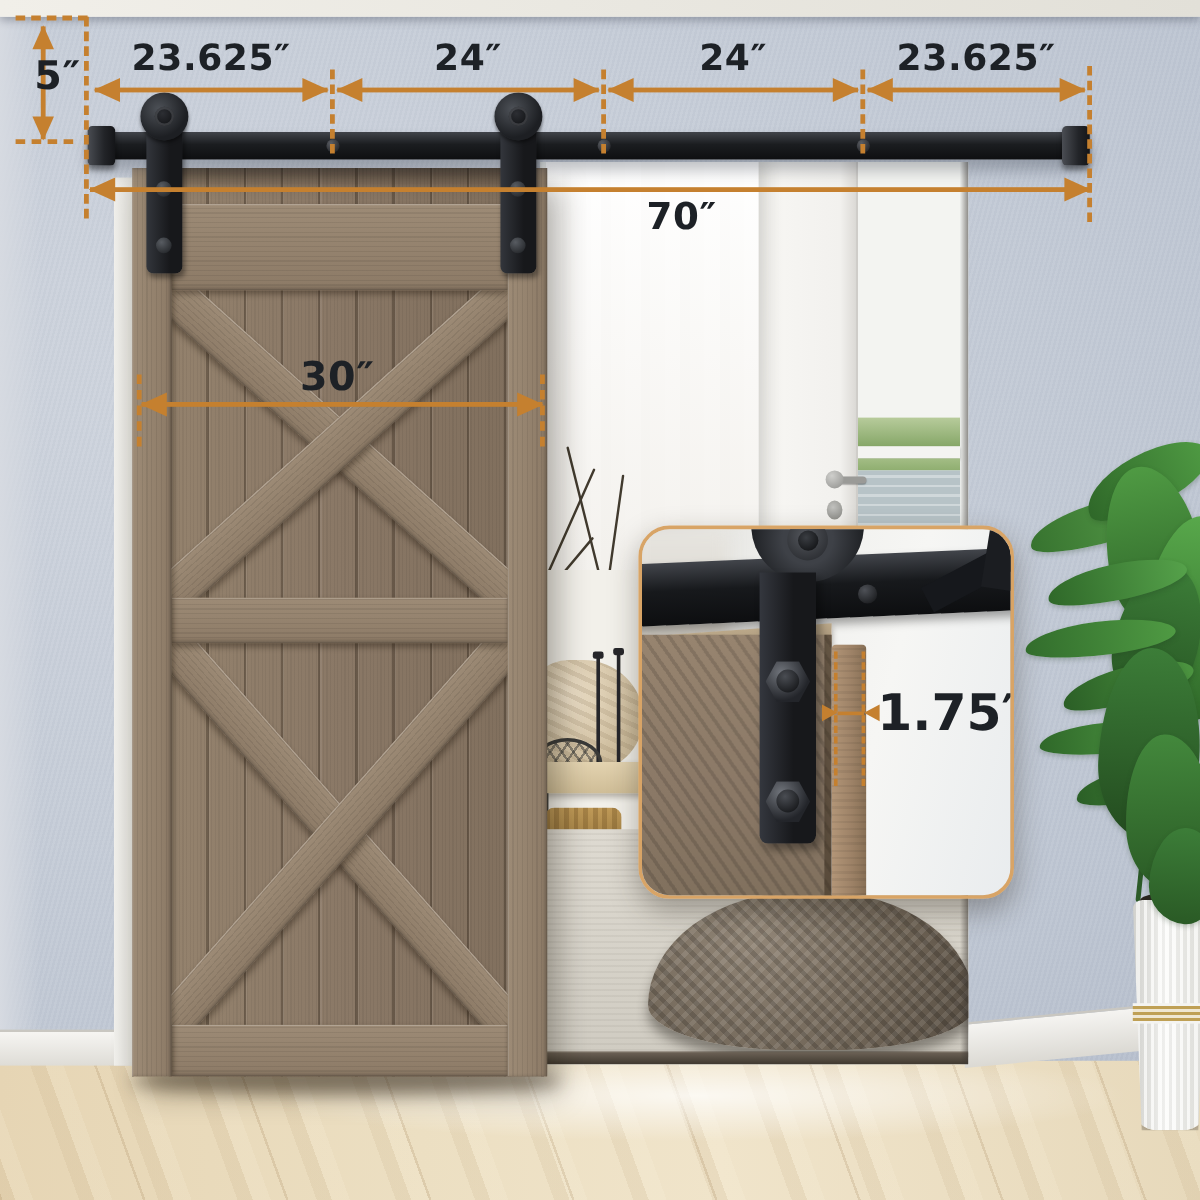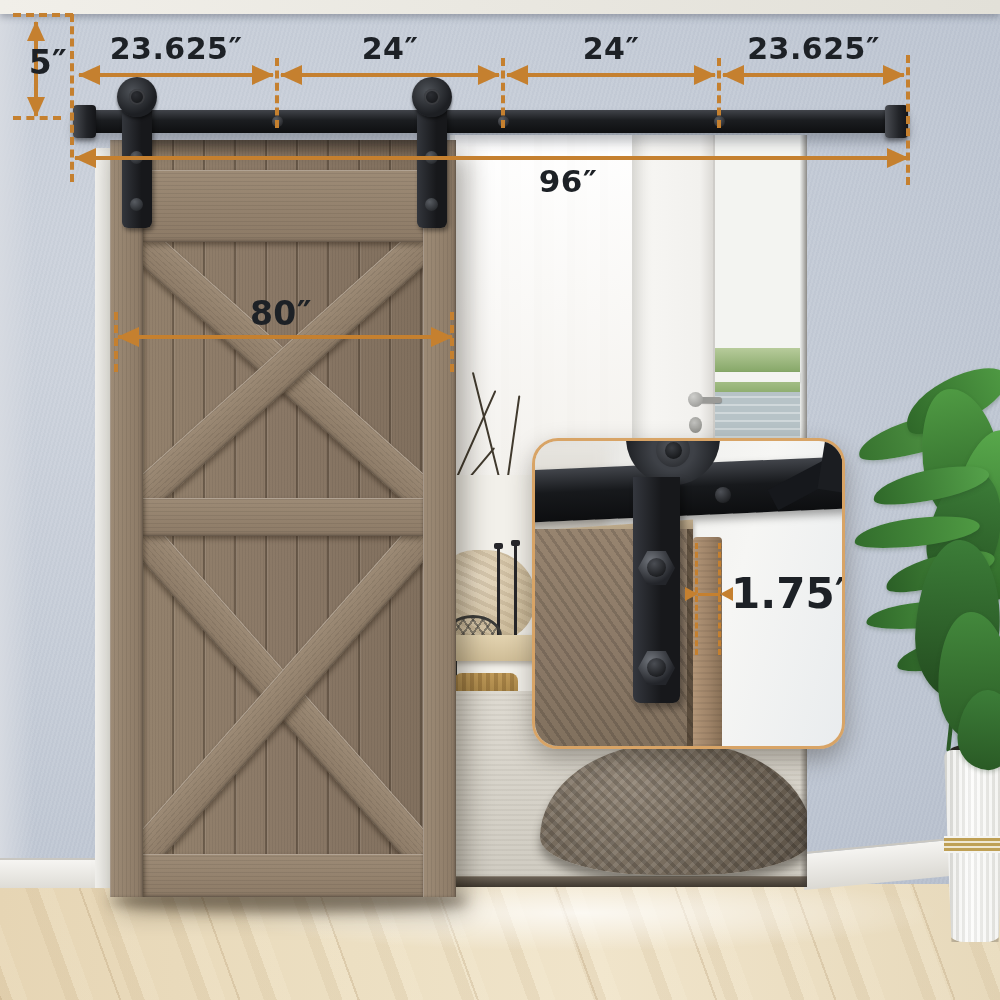--- a/index.html
+++ b/index.html
@@ -299,29 +299,29 @@
   </div>
   <div class="dim-label" style="left:75px;top:34px;width:202px">23.625″</div>
   <div class="dim-label" style="left:277px;top:34px;width:226px">24″</div>
   <div class="dim-label" style="left:503px;top:34px;width:216px">24″</div>
   <div class="dim-label" style="left:719px;top:34px;width:189px">23.625″</div>
 
   <div class="dim-line" style="left:75px;top:156px;width:833px">
     <span class="ah ah-l"></span>
       <span class="ah ah-r"></span>
   </div>
-  <div class="dim-label" style="left:508px;top:166px;width:120px;font-size:31px">96″</div>
+  <div class="dim-label" style="left:508px;top:166px;width:120px;font-size:31px">70″</div>
 
   <div class="dash-v" style="left:114px;top:312px;height:60px"></div>
   <div class="dash-v" style="left:450px;top:312px;height:60px"></div>
   <div class="dim-line" style="left:118px;top:335px;width:334px">
     <span class="ah ah-l"></span>
       <span class="ah ah-r"></span>
   </div>
-  <div class="dim-label" style="left:221px;top:297px;width:120px;font-size:33px">80″</div>
+  <div class="dim-label" style="left:221px;top:297px;width:120px;font-size:33px">30″</div>
 
   <div class="inset">
     <div class="ins-blur"></div>
     <div class="ins-rail"></div>
     <div class="ins-endstop1"></div>
     <div class="ins-endstop2"></div>
     <div class="ins-wheel"></div>
     <div class="ins-hub"></div>
     <div class="ins-axle"></div>
     <div class="ins-railbolt"></div>

